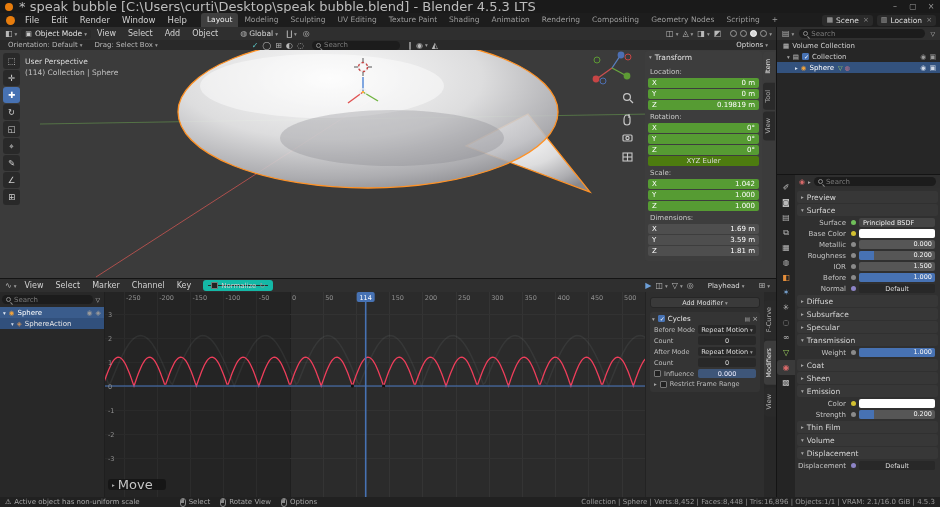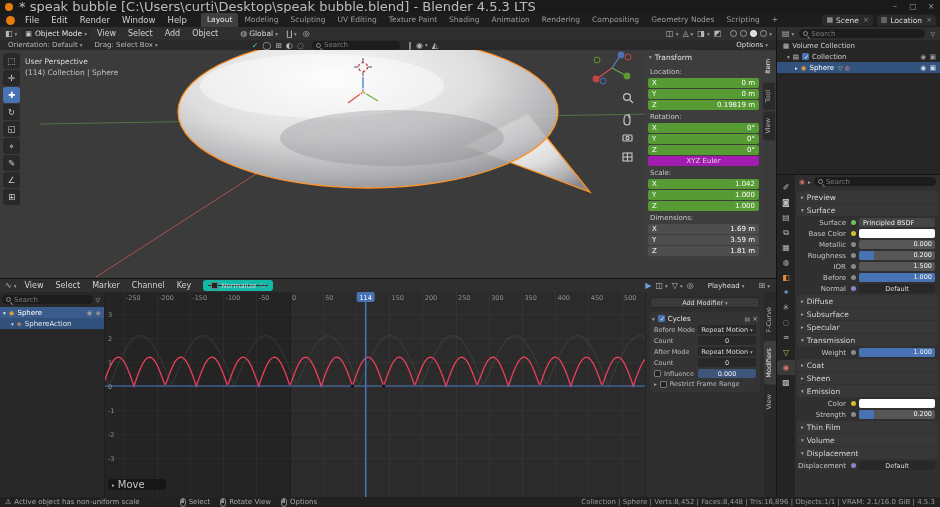--- a/index.html
+++ b/index.html
@@ -265,21 +265,21 @@
           <span>0°</span>
         </div>
       <div class="frow fieldg">
           <span>Y</span>
           <span>0°</span>
         </div>
       <div class="frow fieldg">
           <span>Z</span>
           <span>0°</span>
         </div>
-      <div class="frow" style="background:#a21caf;justify-content:center;color:#ddd;">
+      <div class="frow" style="background:#4d7c0f;justify-content:center;color:#ddd;">
           <span>XYZ Euler</span>
         </div>
       <div class="tp-label">Scale:</div>
       <div class="frow fieldg">
           <span>X</span>
           <span>1.042</span>
         </div>
       <div class="frow fieldg">
           <span>Y</span>
           <span>1.000</span>
@@ -415,21 +415,21 @@
         <text x="3" y="120.5" font-size="6.5" fill="#909090" font-family="DejaVu Sans, sans-serif">-1</text>
         <text x="3" y="144.5" font-size="6.5" fill="#909090" font-family="DejaVu Sans, sans-serif">-2</text>
         <text x="3" y="168.5" font-size="6.5" fill="#909090" font-family="DejaVu Sans, sans-serif">-3</text>
         <line x1="260.7" y1="0" x2="260.7" y2="205" stroke="#4772b3" stroke-width="1.6"></line>
         <rect x="251.7" y="0" width="18" height="10" rx="2" fill="#4772b3"></rect>
         <text x="260.7" y="7.5" font-size="6.5" fill="#ffffff" text-anchor="middle" font-family="DejaVu Sans, sans-serif">114</text>
       </svg>
 
     <div class="row" style="position:absolute;left:108px;top:187px;width:58px;height:11px;background:rgba(20,20,20,0.85);border-radius:3px;padding:0 4px;">
       <span class="arr">▸</span>
-      <span style="font-size:10px;color:#c5c5c5;">Move</span>
+      <span style="font-size:13px;color:#c5c5c5;">Move</span>
     </div>
 
     <div class="abs" style="left:645px;top:0;width:119px;height:205px;background:#2e2e2e;border-left:1px solid #232323;">
       <div class="row" style="margin:5px 4px 0;height:11px;background:#3a3a3a;border:1px solid #262626;border-radius:3px;justify-content:center;">
         <span style="font-size:6.5px;color:#dcdcdc;">Add Modifier</span>
         <span class="ddv">▾</span>
       </div>
       <div style="margin:4px 4px 0;background:#343434;border-radius:3px;padding:1px 2px 3px;">
         <div class="row" style="height:11px;">
           <span class="arr">▾</span>

